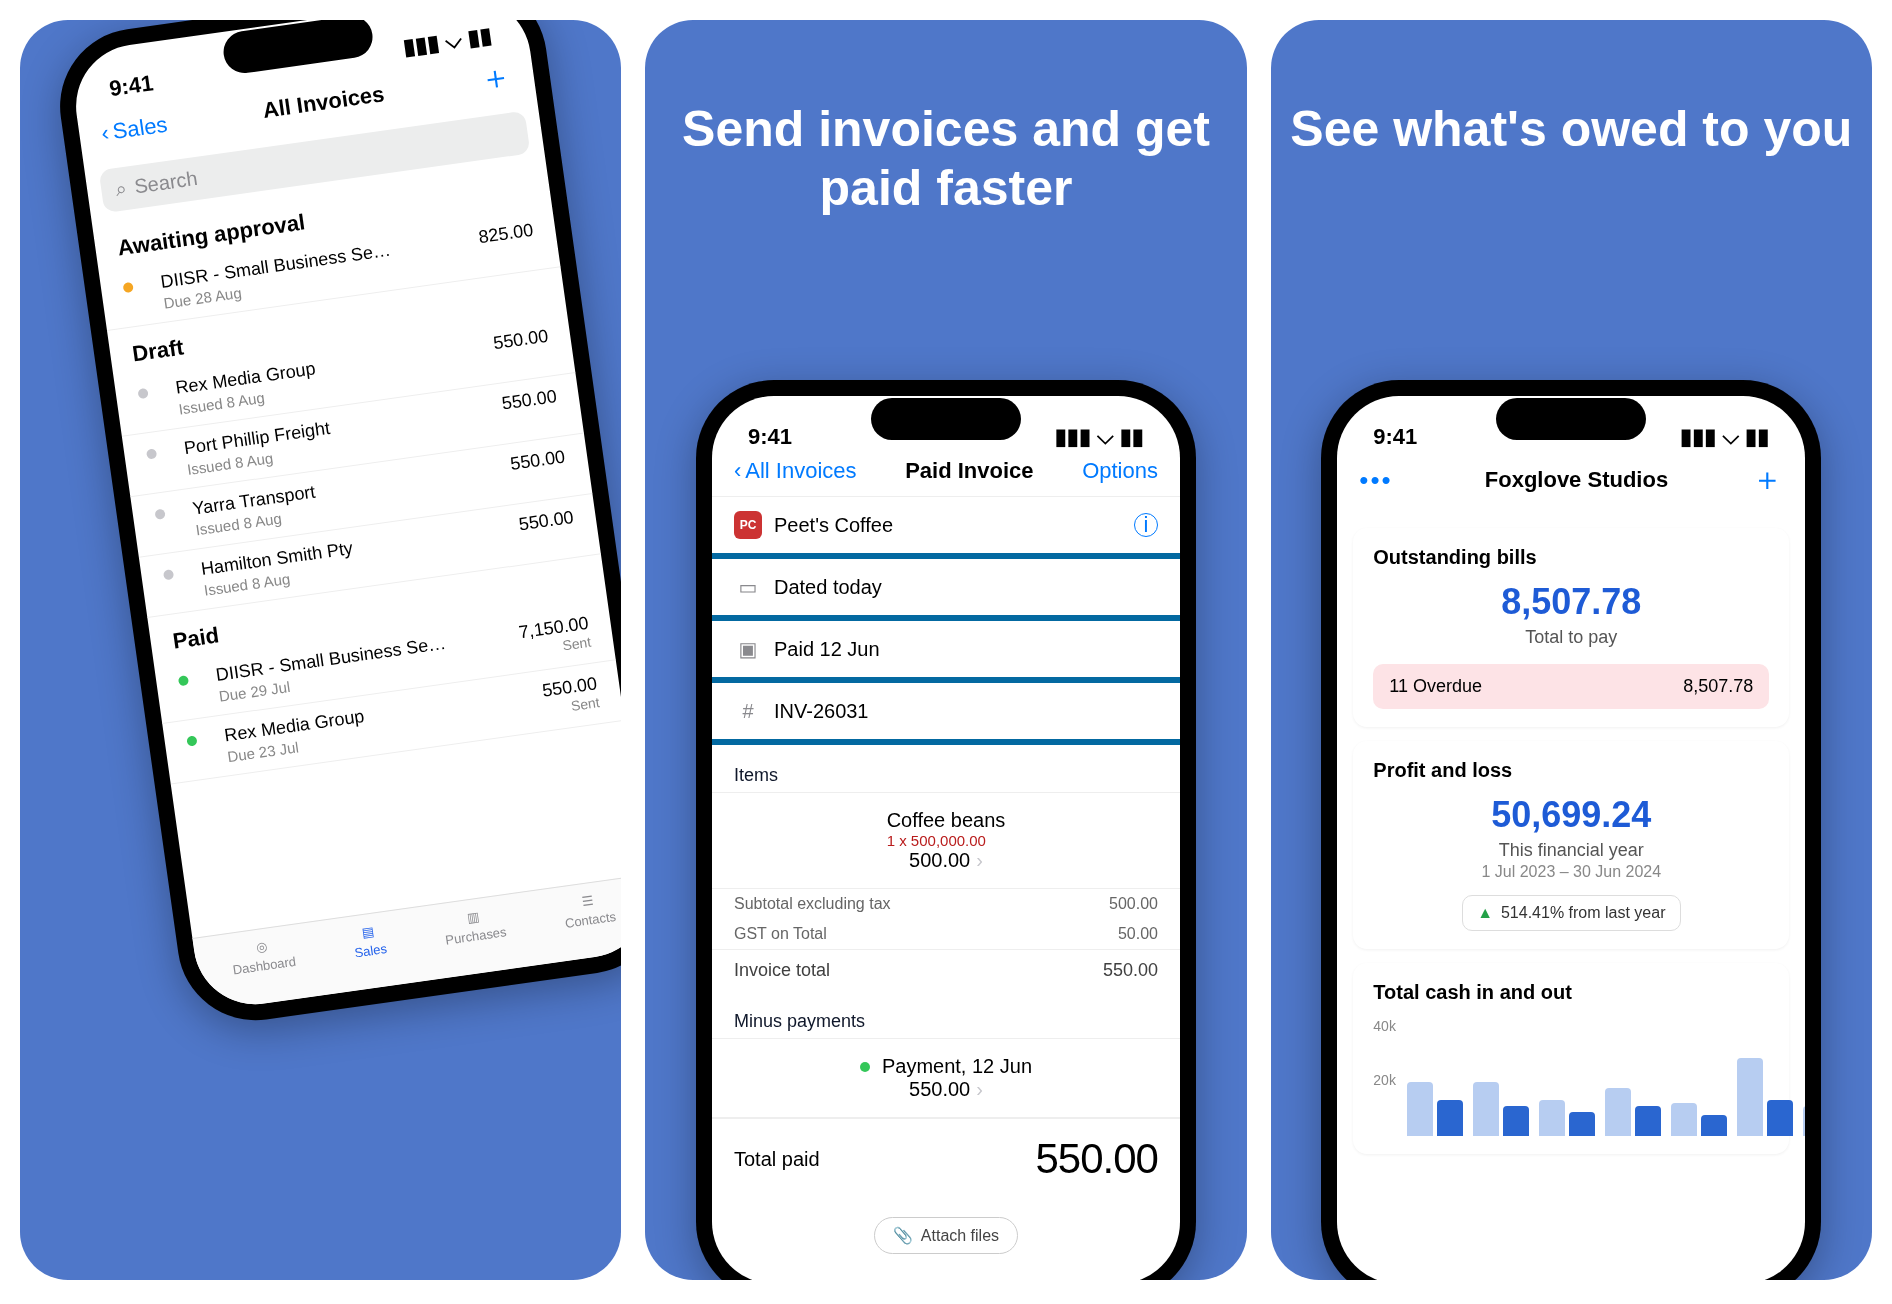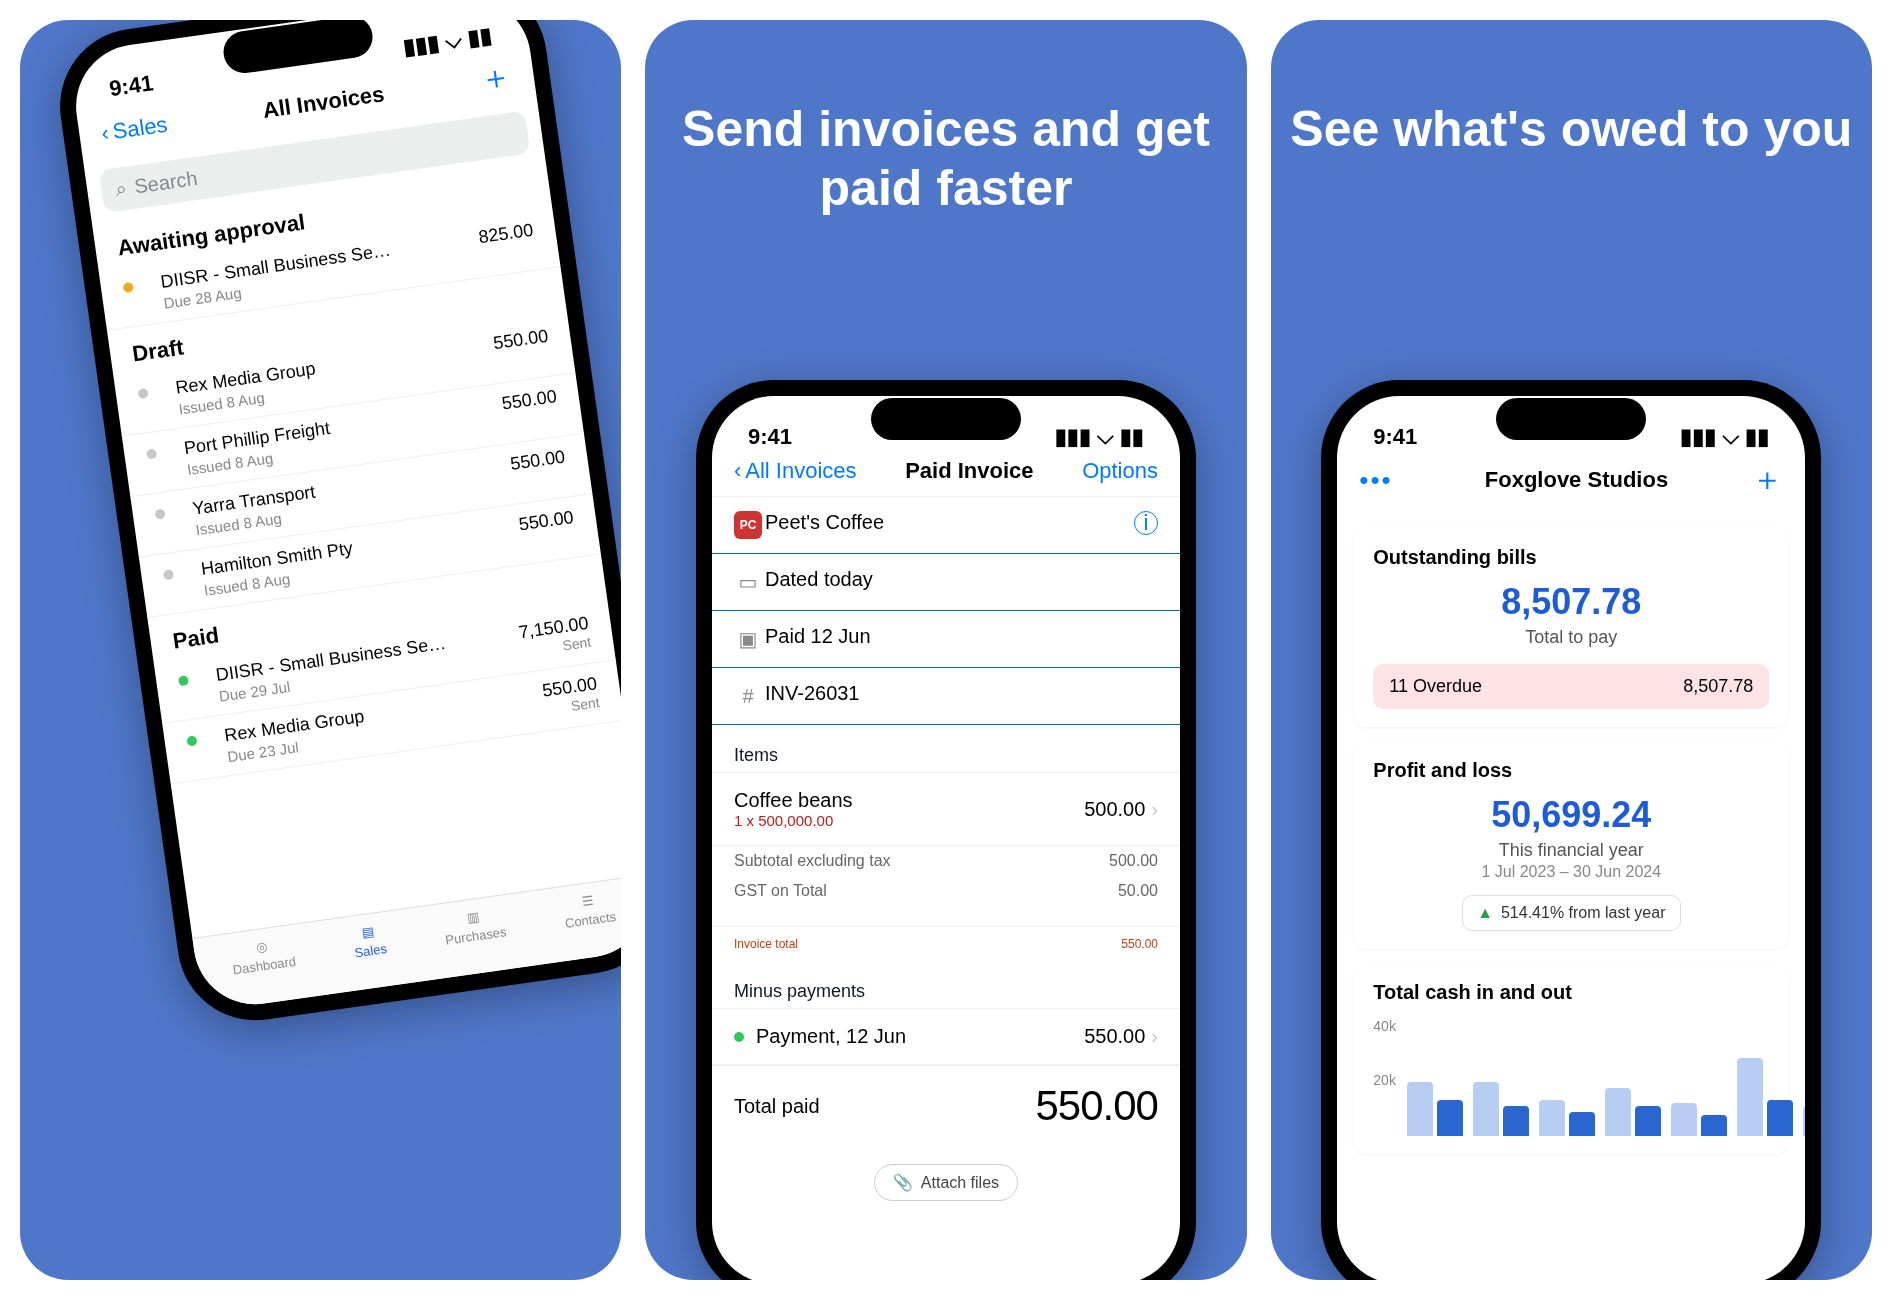--- a/index.html
+++ b/index.html
@@ -132,35 +132,35 @@
   .nav-bar2 {
     display: flex; align-items: center; justify-content: space-between;
     padding: 8px 22px 12px 22px;
     font-size: 22px;
     border-bottom: 1px solid #eee;
   }
   .nav-bar2 .back { color: #007aff; display:flex; align-items:center; gap:4px; }
   .nav-bar2 .title { font-weight: 600; }
   .nav-bar2 .opt { color: #007aff; }
   .list-row {
-    display: flex; align-items: flex-start; gap: 3px;
+    display: flex; align-items: center; gap: 12px;
     padding: 14px 22px;
-    border-bottom: 1px solid #0369a1;
+    border-bottom: 6px solid #0369a1;
     font-size: 20px;
   }
   .list-row .icon { width: 28px; height: 28px; display:flex; align-items:center; justify-content:center; color:#8a8a8e;}
   .contact-badge { background:#c33; color:#fff; font-size:12px; width:28px; height:28px; border-radius:6px; display:flex;align-items:center;justify-content:center; font-weight:600;}
   .info-i { color:#007aff; margin-left:auto; font-size:22px; border:1.5px solid #007aff; width:24px;height:24px;border-radius:50%;display:flex;align-items:center;justify-content:center;}
   .grp-label { padding: 20px 22px 6px 22px; color:#0f172a; font-size:18px;}
-  .item-row { padding: 16px 22px; border-top:1px solid #eee; border-bottom:1px solid #eee; display:flex; justify-content:space-between; align-items:center;}
+  .item-row { padding: 16px 22px; border-top:1px solid #eee; border-bottom:1px solid #eee; display:flex; justify-content:space-between; align-items:center;flex-direction:column;}
   .item-row .item-name { font-size:20px; }
   .item-row .item-sub { color:#b91c1c; font-size:15px; }
   .item-row .item-amt { font-size:20px; display:flex; align-items:center; gap:6px;}
   .kv-row { display:flex; justify-content:space-between; padding:6px 22px; font-size:16px; color:#666;}
-  .kv-row.total { color:#c2410c; font-size:12px; padding-top:10px; padding-bottom:10px; border-top:1px solid #eee;margin-top:20px;}
+  .kv-row.total { color:#404040; font-size:18px; padding-top:10px; padding-bottom:10px; border-top:1px solid #eee;}
   .big-total { display:flex; justify-content:space-between; align-items:center; padding:16px 22px; font-size:20px; border-top:1px solid #eee; }
   .big-total .big { font-size:42px; font-weight:400; letter-spacing:-1px;}
   .attach-btn {
     margin: 18px auto 0 auto; display:flex; gap:8px; align-items:center;
     border:1px solid #ccc; border-radius:20px; padding:8px 18px; font-size:16px; color:#444; width:fit-content;
   }
 
   
   .screen3 { background:#f4f5f7; }
   .nav-bar3 {

